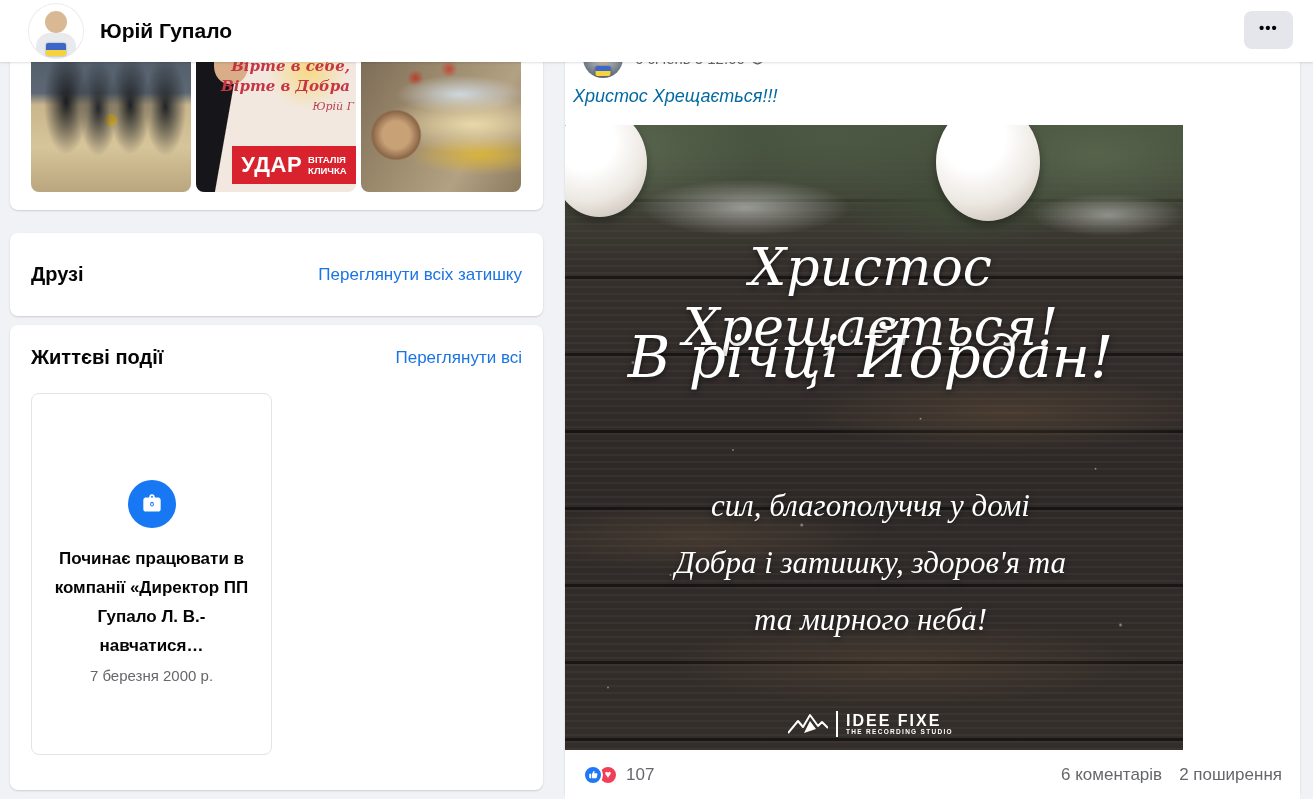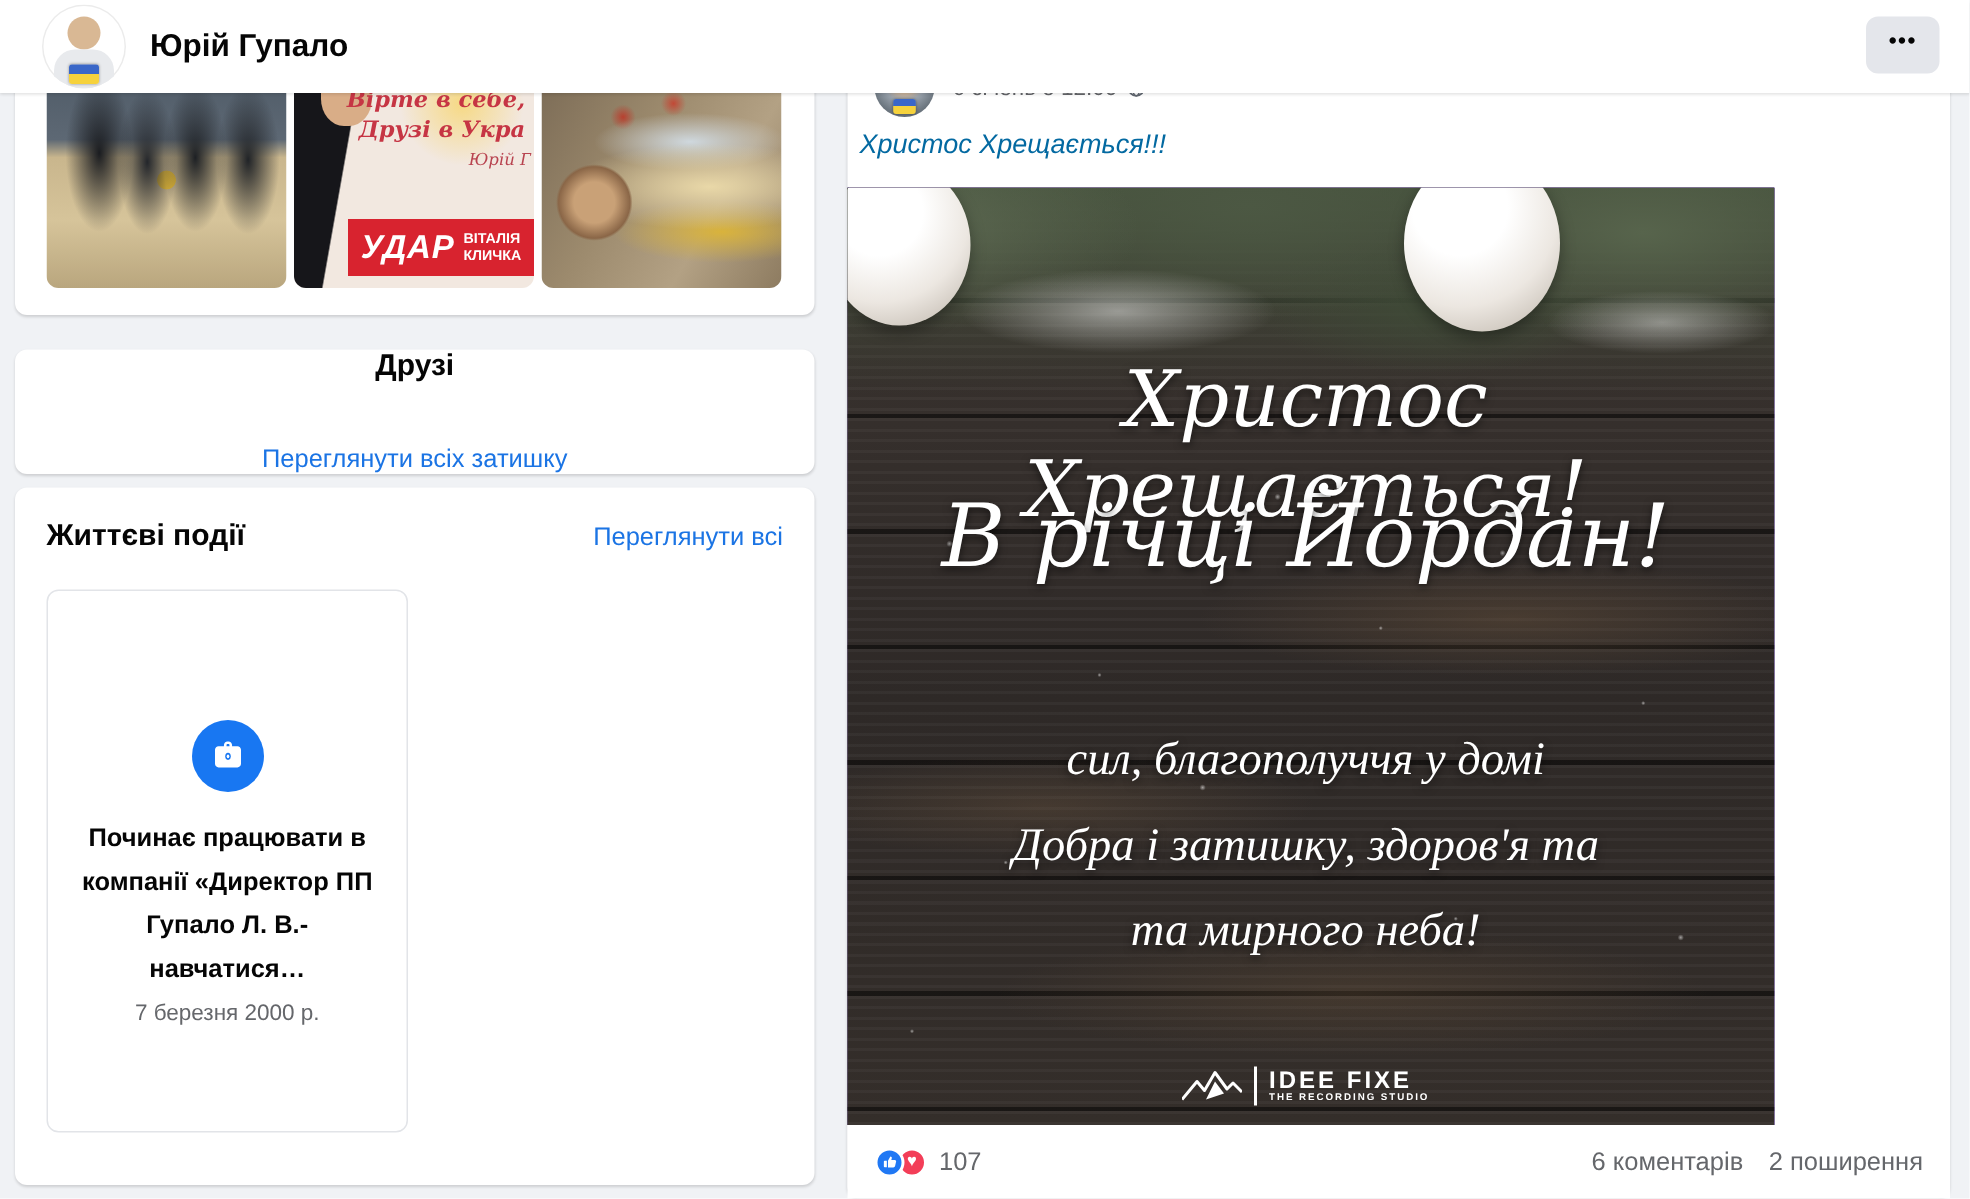--- a/index.html
+++ b/index.html
@@ -42,33 +42,33 @@
       linear-gradient(115deg, #8a8f96 0 14%, #f2e8e0 15% 100%); }
   .udar-suit { position:absolute; left:-18px; top:14px; width:85px; height:140px;
       background:linear-gradient(100deg, #16161a 55%, transparent 56%); }
   .udar-face { position:absolute; left:18px; top:2px; width:34px; height:40px; border-radius:45%; background:#d9ad87; }
   .udar-script { position:absolute; right:6px; top:14px; text-align:right; font-family:"DejaVu Serif", serif;
       font-style:italic; font-weight:700; color:#c63544; font-size:15px; line-height:20px; }
   .udar-sign { position:absolute; right:2px; top:58px; font-family:"DejaVu Serif", serif; font-style:italic;
       color:#b8434f; font-size:11px;text-align:right; }
   .udar-banner { position:absolute; right:0; bottom:8px; left:36px; height:38px; background:#d8232f;
       display:flex; align-items:center; justify-content:center; gap:6px; }
-  .udar-brand { color:#fff; font-weight:700; font-size:22px; font-style:italic; letter-spacing:.5px; }
+  .udar-brand { color:#fff; font-weight:700; font-size:22px; letter-spacing:.5px; }
   .udar-sub { color:#fff; font-weight:700; font-size:9.5px; line-height:11px; text-align:left; }
   .photo-table { background:
       radial-gradient(circle 34px at 22% 62%, #c9a177 0 40%, #8a6647 70%, transparent 75%),
       radial-gradient(ellipse 120px 36px at 70% 55%, #e9d8a8, transparent 80%),
       radial-gradient(ellipse 90px 26px at 75% 75%, #d9b33c, transparent 80%),
       radial-gradient(ellipse 80px 24px at 62% 35%, #cfd8de, transparent 80%),
       radial-gradient(circle 12px at 34% 24%, #b8402f, transparent 70%),
       radial-gradient(circle 12px at 55% 18%, #c24936, transparent 70%),
       linear-gradient(120deg, #7a6a55 0%, #9c8a6d 40%, #b3a184 70%, #8d7b60 100%); }
 
   .friends-card { left:10px; top:233px; width:533px; height:83px; display:flex; align-items:center;
-      justify-content:space-between; padding:0 21px;flex-direction:column; }
+      justify-content:space-between; padding:0 21px; }
   .card-title { font-size:20px; font-weight:700; }
   .blue-link { font-size:17px; color:#1b74e4; text-decoration:none; cursor:pointer; }
 
   .life-card { left:10px; top:325px; width:533px; height:465px; padding:21px; }
   .life-head { display:flex; align-items:center; justify-content:space-between; margin-bottom:24px; }
   .life-grid { display:flex; gap:9px; }
   .event-card { width:241px; height:362px; border:1px solid #e2e4e8; border-radius:8px; cursor:pointer;
       display:flex; flex-direction:column; align-items:center; text-align:center; padding:0 12px; background:#fff; }
   .event-card:nth-child(1) { padding-top:86px; }
   .event-card:nth-child(2) { padding-top:101px; }
@@ -205,21 +205,21 @@
 </div>
 
 <div class="card photos-card">
   <div class="photos-row">
     <div class="photo photo-volleyball"></div>
     <div class="photo photo-udar">
       <div class="udar-suit"></div>
       <div class="udar-face"></div>
       <div class="udar-script">
         <div>Вірте в себе,</div>
-        <div>Друзі в Укра</div>
+        <div>Вірте в Добра</div>
       </div>
       <div class="udar-sign">Юрій Г</div>
       <div class="udar-banner">
         <span class="udar-brand">УДАР</span>
         <span class="udar-sub">
           <div>ВІТАЛІЯ</div>
           <div>КЛИЧКА</div>
         </span>
       </div>
     </div>

